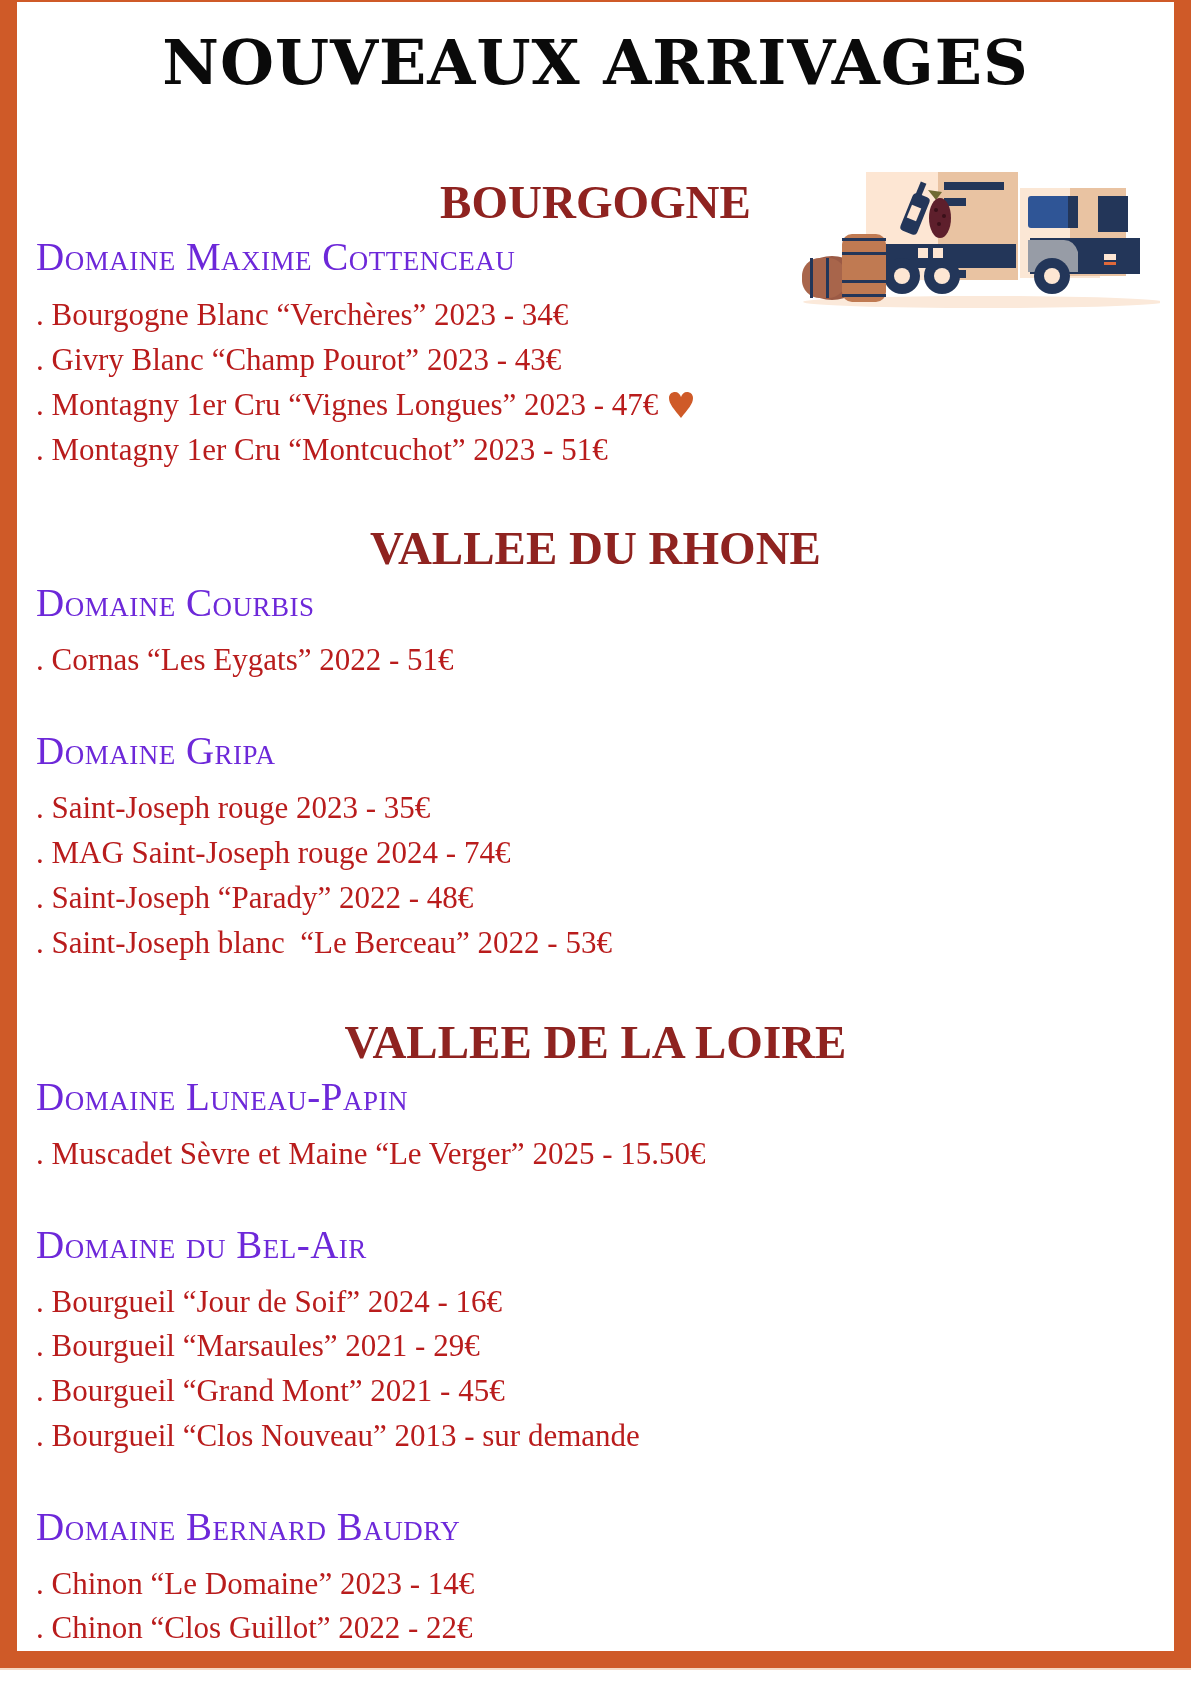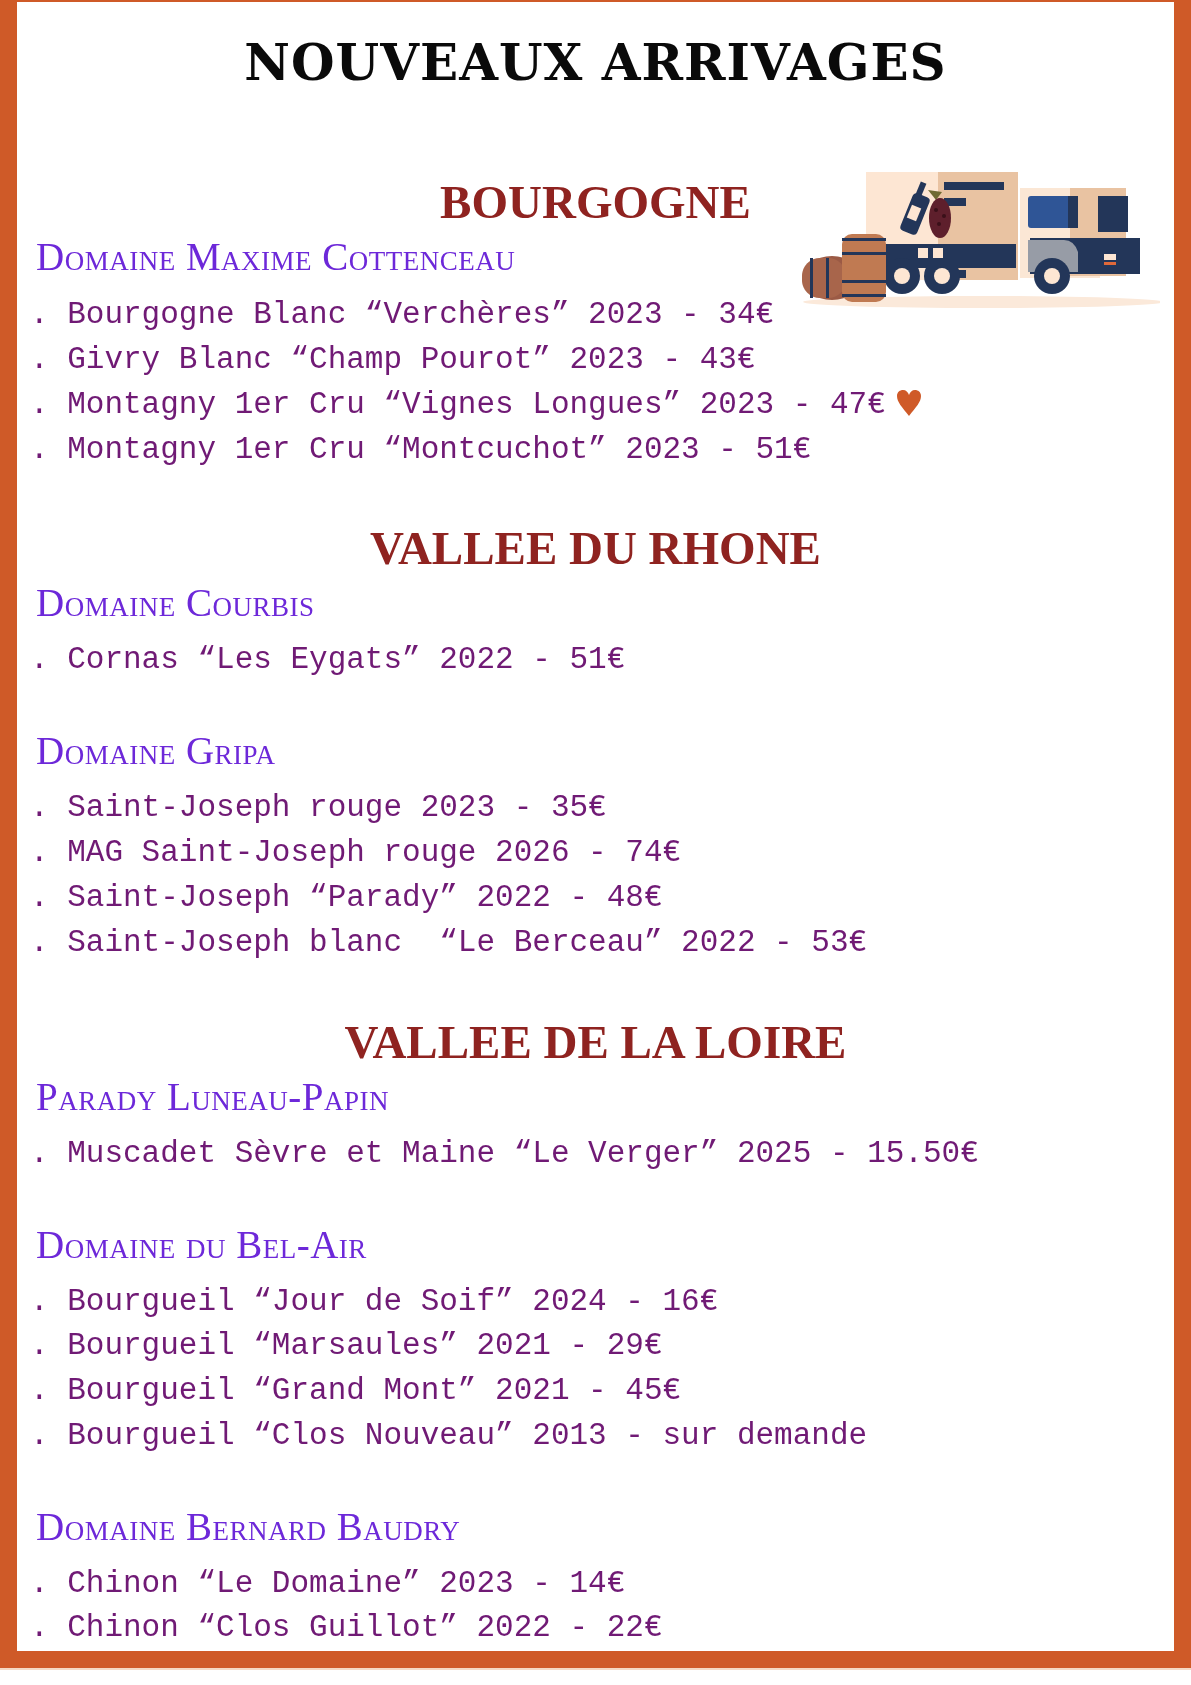--- a/index.html
+++ b/index.html
@@ -6,36 +6,36 @@
   body { width: 1191px; height: 1685px; position: relative; overflow: hidden; }
   .frame {
     position: absolute; left: 0; top: 0; width: 1191px; height: 1668px;
     box-sizing: border-box; background: #ffffff;
     border-left: 17px solid #cf5a28; border-right: 17px solid #cf5a28;
     border-top: 2px solid #cf5a28; border-bottom: 17px solid #cf5a28;
   }
   .under-line { position: absolute; left: 0; top: 1668px; width: 1191px; height: 2px; background: #f5d9c4; }
   .title {
     position: absolute; left: 0; width: 1191px; top: 18px; text-align: center;
-    font-family: "DejaVu Serif", serif; font-weight: bold; font-size: 50px;
+    font-family: "DejaVu Serif", serif; font-weight: bold; font-size: 62px;
     letter-spacing: 1px; color: #0a0a0a; margin: 0; line-height: 90px;
   }
   .region {
     position: absolute; left: 0; width: 1191px; text-align: center;
     font-family: "Liberation Serif", serif; font-weight: bold; font-size: 47px;
     color: #8f2320; line-height: 1; margin: 0;
   }
   .domain {
     position: absolute; left: 36px;
     font-family: "Liberation Serif", serif; font-variant: small-caps;
     font-size: 39px; color: #6d28d9; line-height: 1; letter-spacing: 0.5px;
   }
   .item {
-    position: absolute; left: 30px;
-    font-family: Liberation Mono, monospace; font-size: 31px; color: #701a75; line-height: 1;
+    position: absolute; left: 36px;
+    font-family: Liberation Serif, serif; font-size: 31px; color: #b91c1c; line-height: 1;
     white-space: pre;
   }
   .heart { display: inline-block; margin-left: 10px; vertical-align: -4px; }
   .truck { position: absolute; left: 798px; top: 168px; width: 362px; height: 142px; }
 </style>
 </head>
 <body>
 
 <div class="frame"></div>
 <div class="under-line"></div>
@@ -110,26 +110,26 @@
       <path d="M13 27 C6 18 1 13 1 7 C1 3 4 1 7 1 C10 1 12 3 13 6 C14 3 16 1 19 1 C22 1 25 3 25 7 C25 13 20 18 13 27 Z" fill="#cf5a28"></path>
     </svg></div>
 <div class="item" style="top:434px">. Montagny 1er Cru “Montcuchot” 2023 - 51€</div>
 
 <h2 class="region" style="top:525px">VALLEE DU RHONE</h2>
 <div class="domain" style="top:583px">Domaine Courbis</div>
 <div class="item" style="top:644px">. Cornas “Les Eygats” 2022 - 51€</div>
 
 <div class="domain" style="top:731px">Domaine Gripa</div>
 <div class="item" style="top:792px">. Saint-Joseph rouge 2023 - 35€</div>
-<div class="item" style="top:837px">. MAG Saint-Joseph rouge 2026 - 74€</div>
+<div class="item" style="top:837px">. MAG Saint-Joseph rouge 2024 - 74€</div>
 <div class="item" style="top:882px">. Saint-Joseph “Parady” 2022 - 48€</div>
 <div class="item" style="top:927px">. Saint-Joseph blanc  “Le Berceau” 2022 - 53€</div>
 
 <h2 class="region" style="top:1019px">VALLEE DE LA LOIRE</h2>
-<div class="domain" style="top:1077px">Parady Luneau-Papin</div>
+<div class="domain" style="top:1077px">Domaine Luneau-Papin</div>
 <div class="item" style="top:1138px">. Muscadet Sèvre et Maine “Le Verger” 2025 - 15.50€</div>
 
 <div class="domain" style="top:1225px">Domaine du Bel-Air</div>
 <div class="item" style="top:1286px">. Bourgueil “Jour de Soif” 2024 - 16€</div>
 <div class="item" style="top:1330px">. Bourgueil “Marsaules” 2021 - 29€</div>
 <div class="item" style="top:1375px">. Bourgueil “Grand Mont” 2021 - 45€</div>
 <div class="item" style="top:1420px">. Bourgueil “Clos Nouveau” 2013 - sur demande</div>
 
 <div class="domain" style="top:1507px">Domaine Bernard Baudry</div>
 <div class="item" style="top:1568px">. Chinon “Le Domaine” 2023 - 14€</div>

